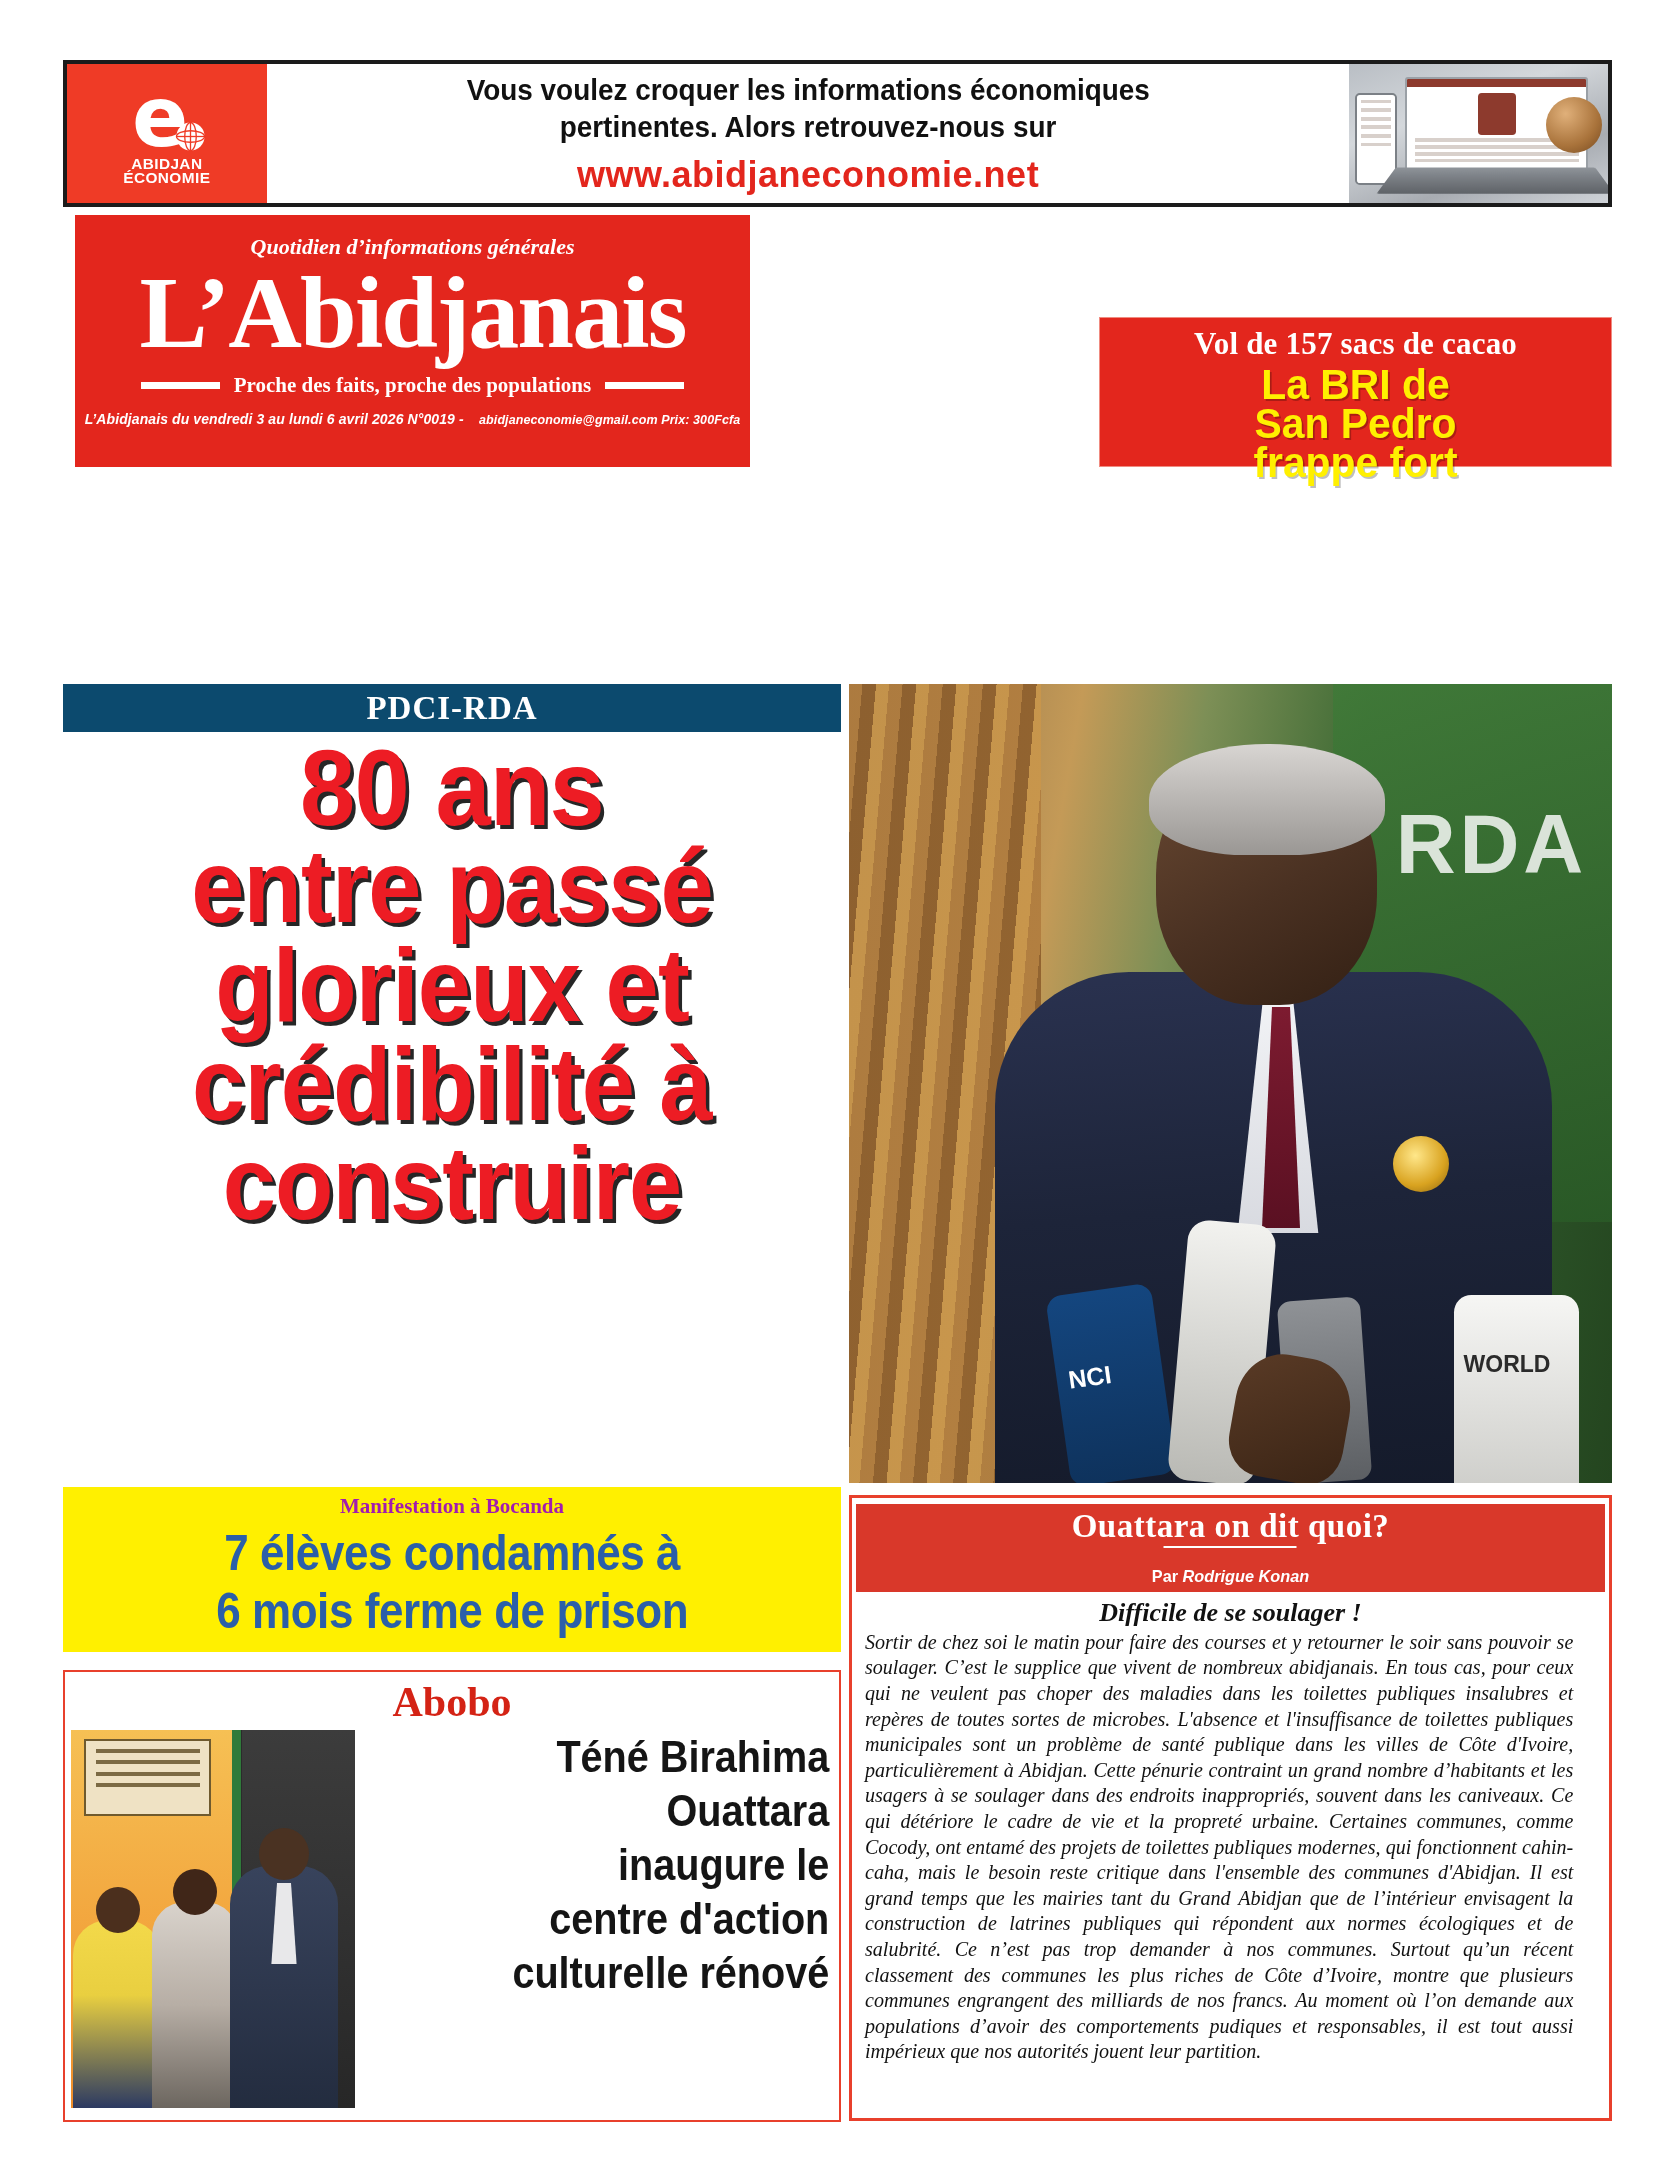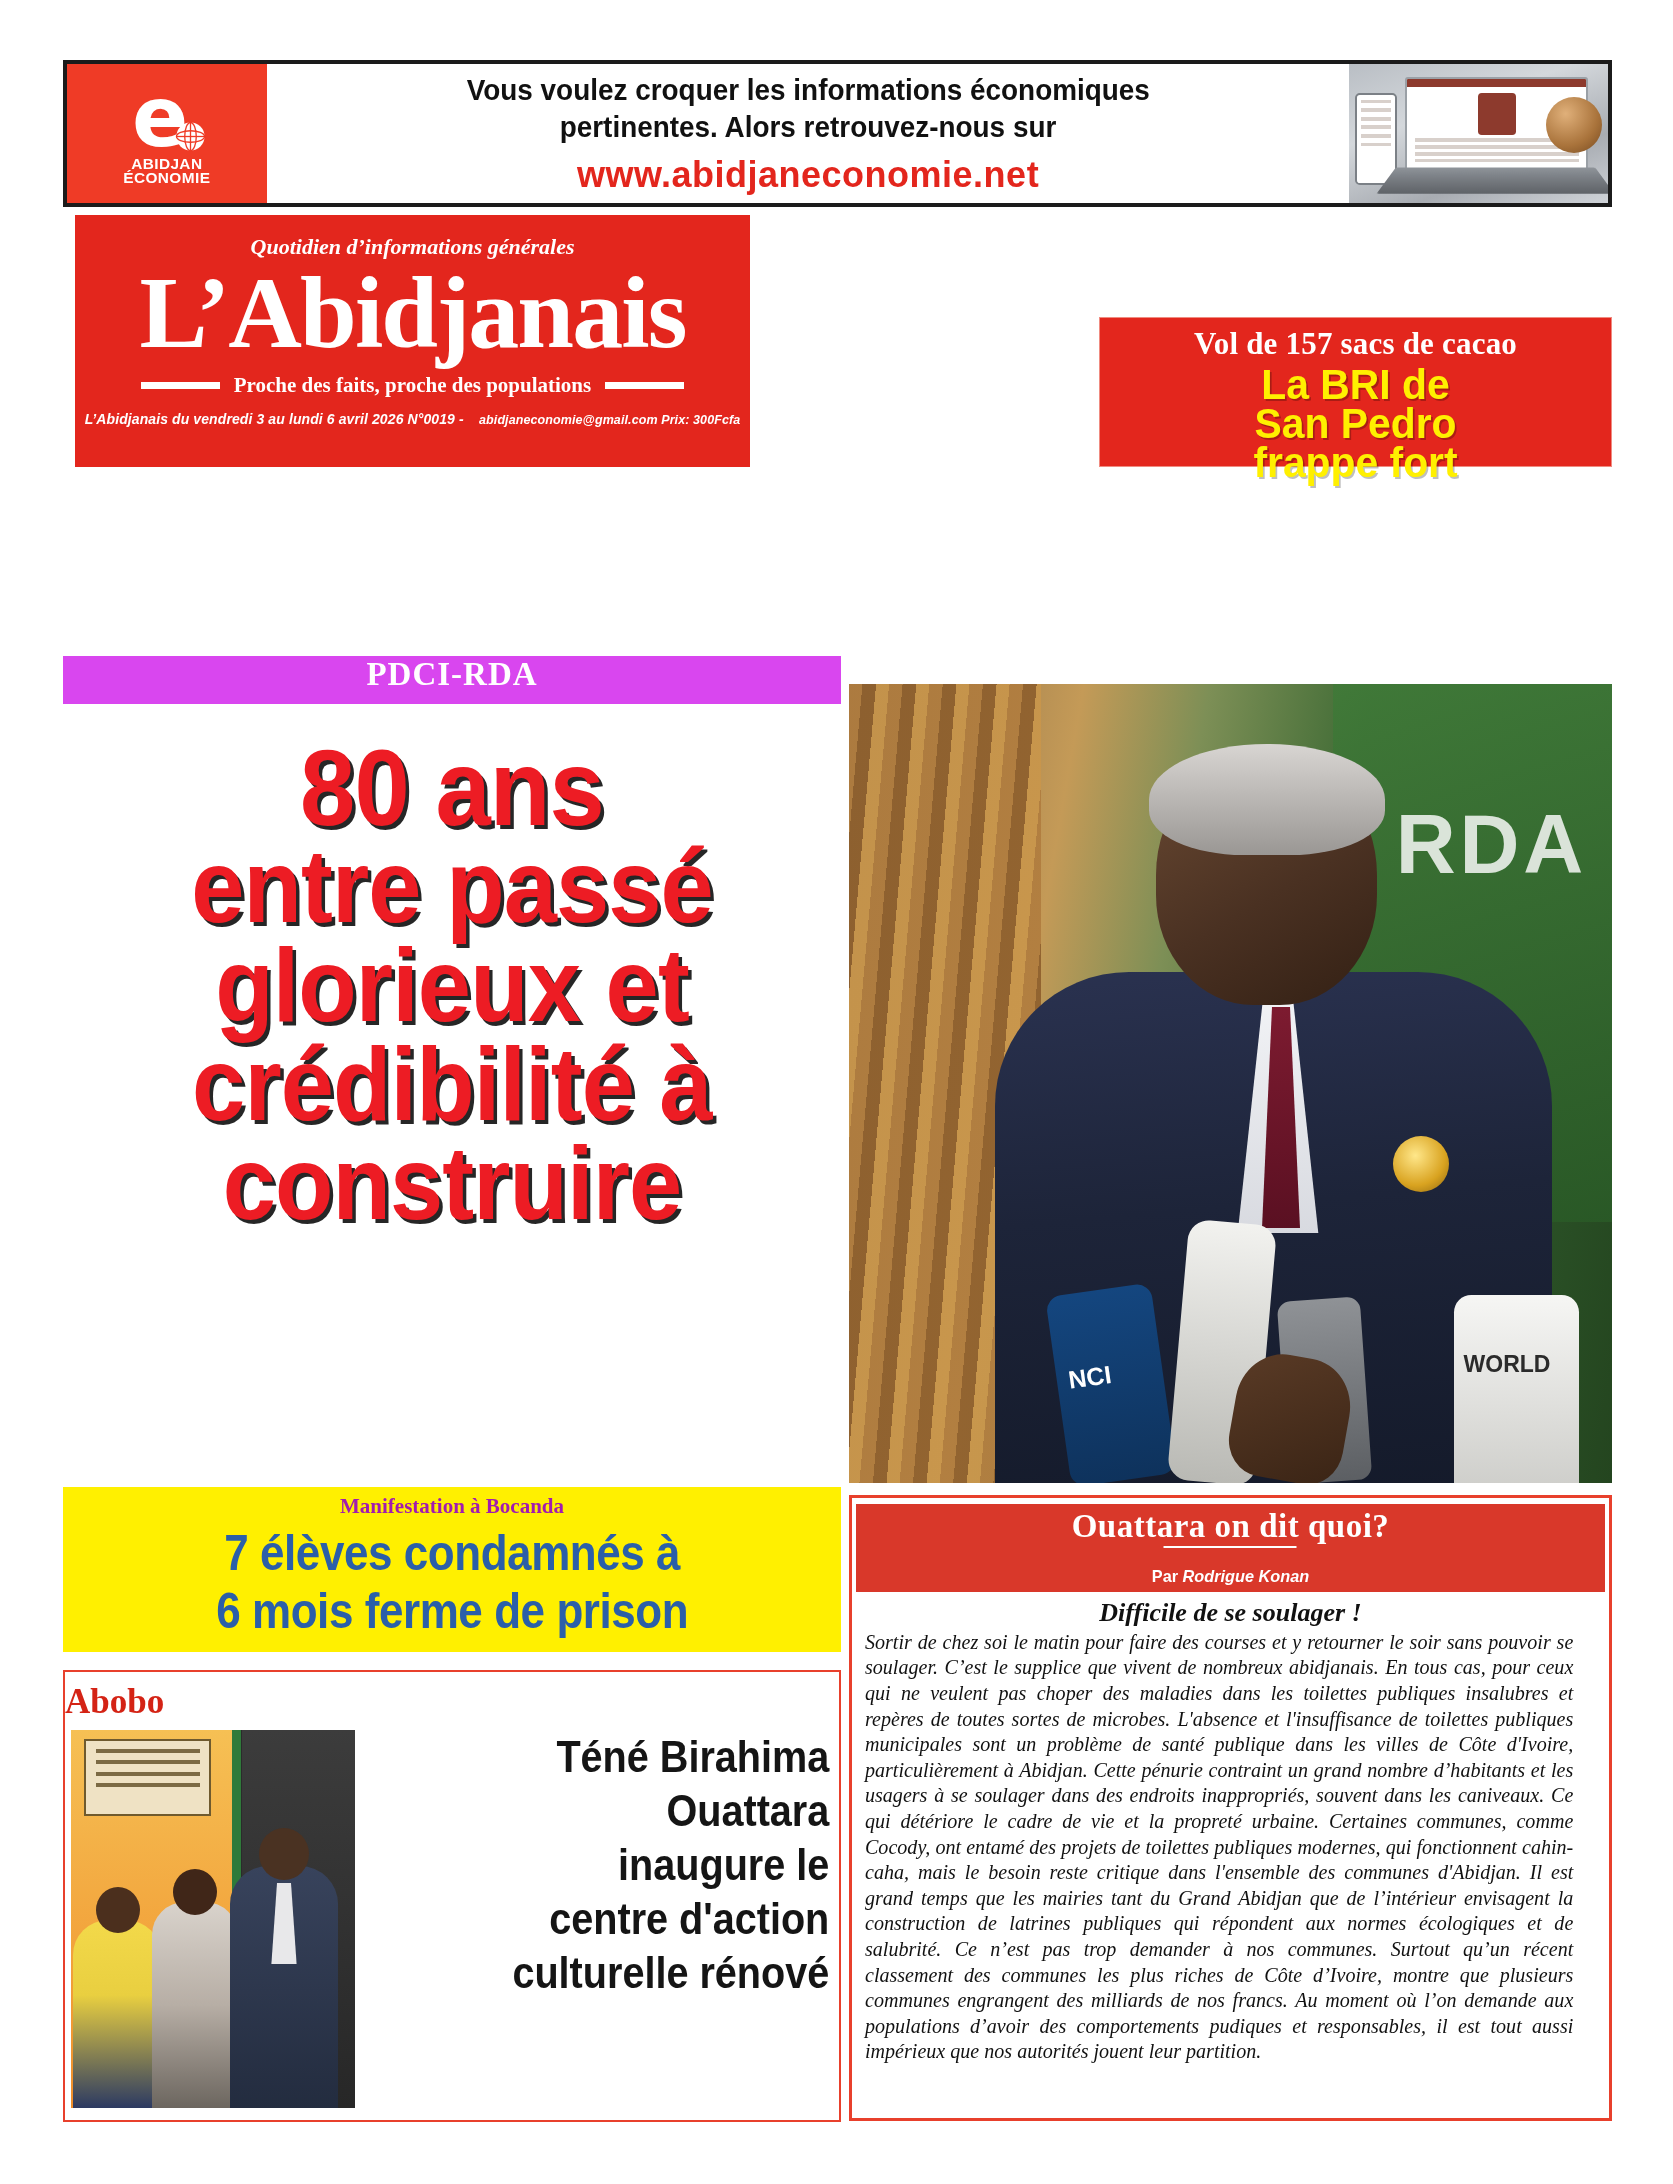--- a/index.html
+++ b/index.html
@@ -254,25 +254,26 @@
     text-align: center;
     margin-top: 2.9px;
     transform: scaleX(0.95);
     text-shadow: 1.9px 1.9px 0 rgba(0,0,0,0.25);
   }
 
   
   .pdci-banner {
     position: absolute;
     left: 63px;
-    top: 656px;
+    top: 684px;
     width: 778px;
     height: 48px;
-    background: #d946ef;
-    display: flex;
+    background: #0c4a6e;
+    display: flex;
+    align-items: center;
     justify-content: center;
   }
   .pdci-banner span {
     color: #ffffff;
     font-family: "Liberation Serif", serif;
     font-weight: bold;
     font-size: 33px;
     letter-spacing: 1px;
   }
 
@@ -435,25 +436,25 @@
   .abobobox {
     position: absolute;
     left: 63px;
     top: 1670px;
     width: 778px;
     height: 452px;
     border: 2.9px solid #e8402c;
     background: #ffffff;
   }
   .abobo-kicker {
-    text-align: left;
+    text-align: center;
     color: #d42315;
     font-family: "Liberation Serif", serif;
     font-weight: bold;
-    font-size: 35px;
+    font-size: 42px;
     line-height: 48px;
     padding-top: 5.8px;
   }
   .abobo-body {
     display: flex;
     padding: 3.8px 5.8px 0 5.8px;
     gap: 7.7px;
     height: 382px;
     justify-content: center;
   }

